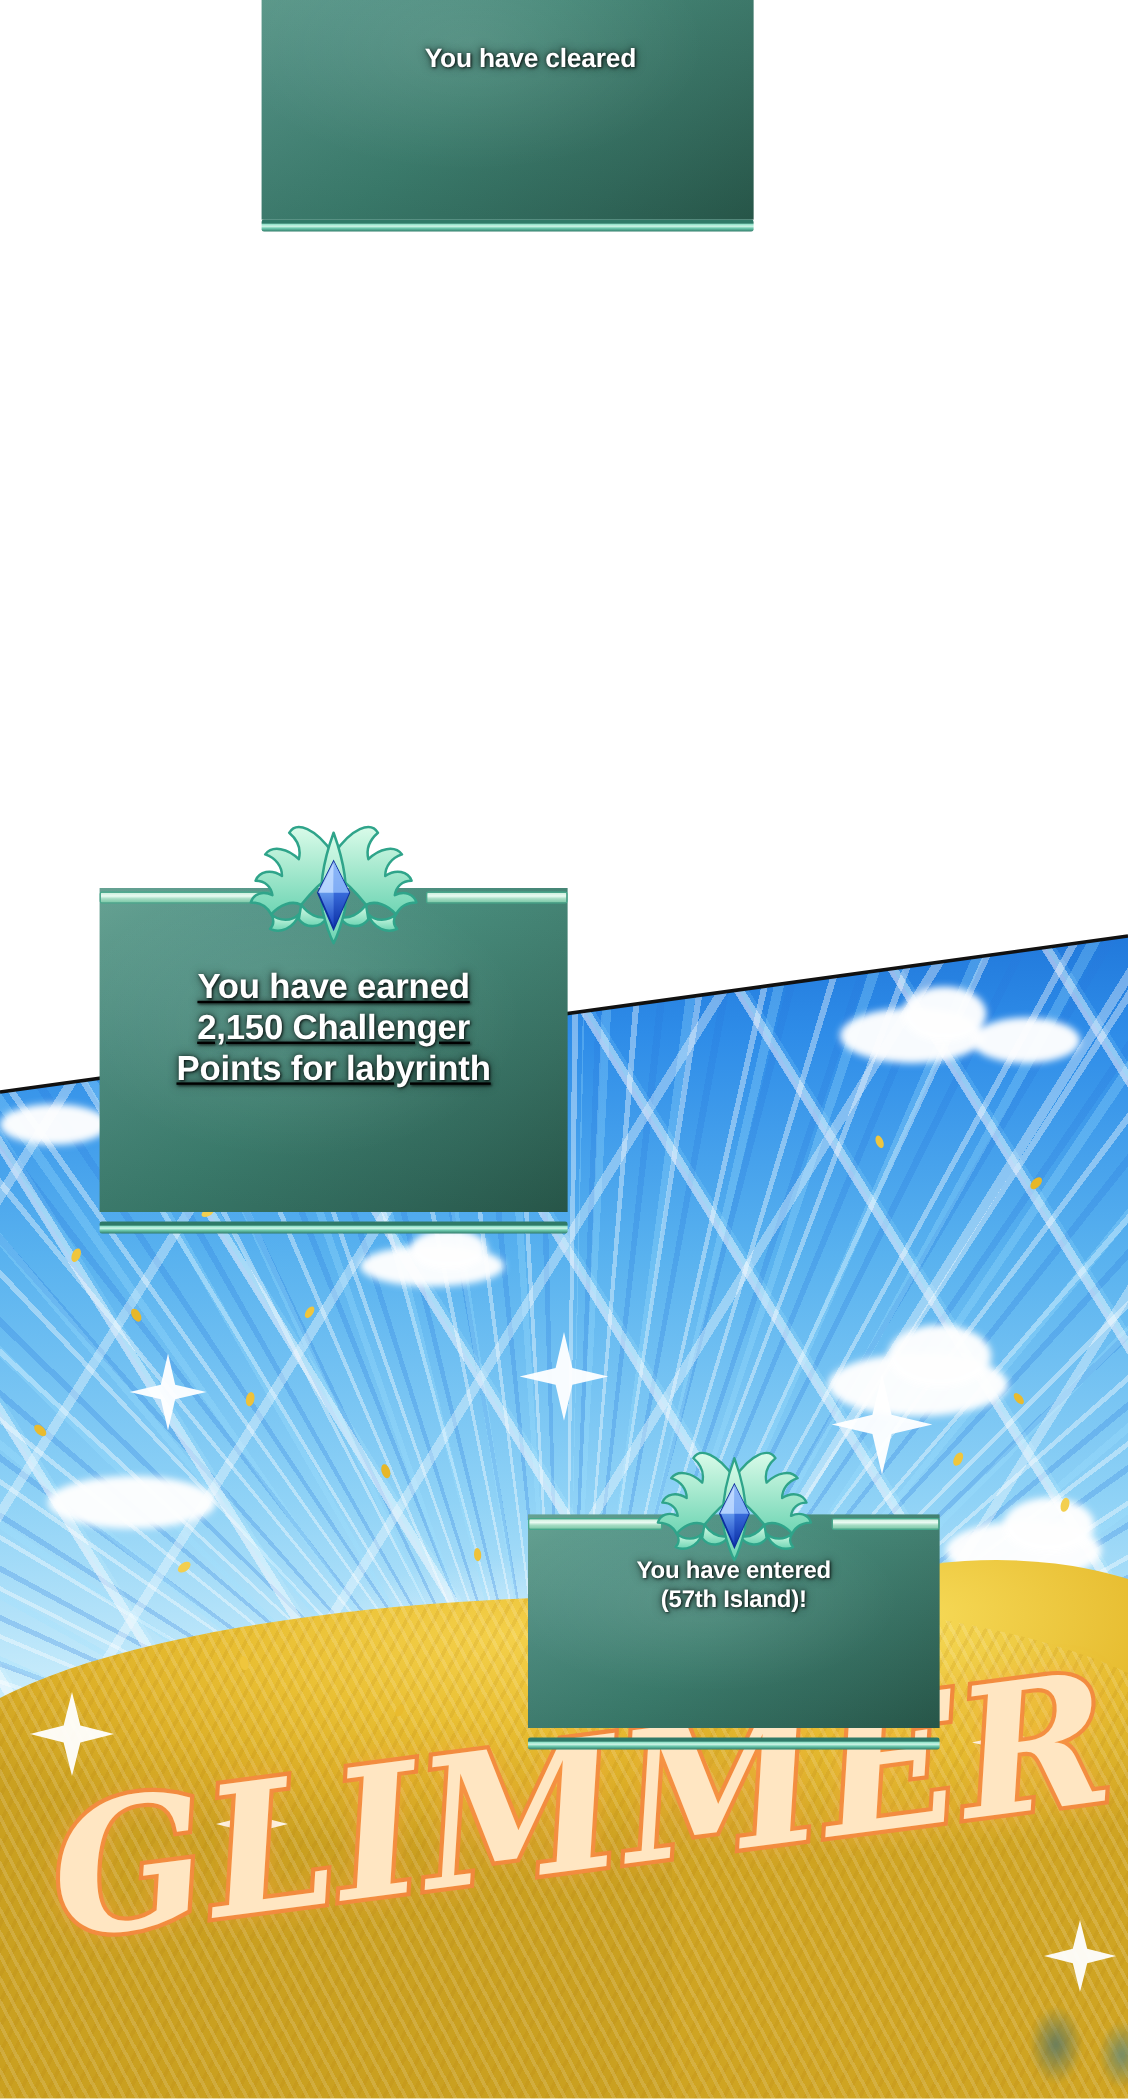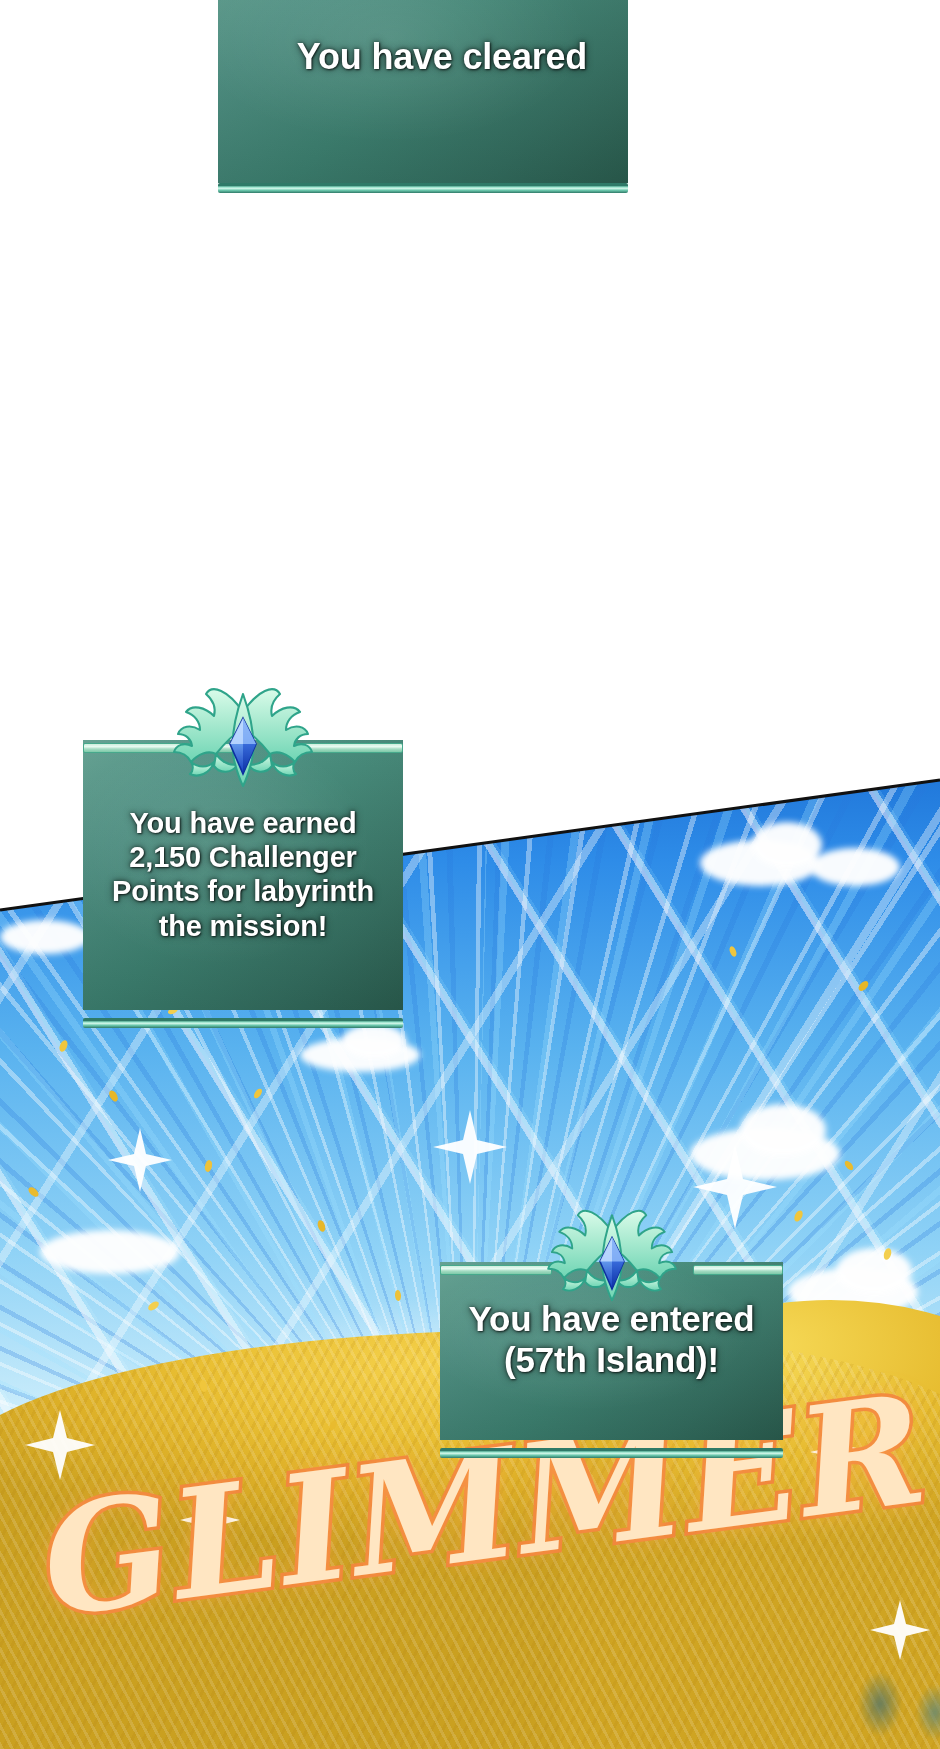--- a/index.html
+++ b/index.html
@@ -238,28 +238,28 @@
     <line x1="0" y1="910" x2="940" y2="780" stroke="#111111" stroke-width="3"></line>
   </svg>
 </div>
 
 <div id="glimmer">
   <span class="gl-inner">GLIMMER</span>
 </div>
 
 <div class="panel" style="left:218px; top:-60px; width:410px;">
   <div class="panel-box" style="height:243px; padding-top:96px;">
-    <div class="panel-text" style="font-size:36px;padding-left:48px;">
+    <div class="panel-text" style="font-size:22px;padding-left:48px;">
       <div>You have cleared</div>
     </div>
   </div>
   <div class="rail-bottom" style="top:243px;"></div>
 </div>
 
-<div class="panel" style="left:83px; top:740px; width:320px;">
+<div class="panel" style="left:83px; top:740px; width:390px;text-decoration:underline;">
 
   <div class="rail" style="top:0;">
     <div class="bar left" style="width:152px;"></div>
     <div class="bar right" style="width:118px;"></div>
     <div class="ornament">
       <svg width="186" height="108" viewBox="0 0 186 108">
         <defs>
           <linearGradient id="orn2" x1="0" y1="0" x2="0" y2="1">
             <stop offset="0%" stop-color="#d9fbe9"></stop>
             <stop offset="45%" stop-color="#a9ead0"></stop>
@@ -304,21 +304,20 @@
         </g>
       </svg>
     </div>
   </div>
 
   <div class="panel-box" style="height:270px; padding-top:66px;">
     <div class="panel-text" style="font-size:29px;">
       <div>You have earned</div>
       <div>2,150 Challenger</div>
       <div>Points for labyrinth</div>
-      <div>the mission!</div>
     </div>
   </div>
   <div class="rail-bottom" style="top:278px;"></div>
 </div>
 
 <div class="panel" style="left:440px; top:1262px; width:343px;">
 
   <div class="rail" style="top:0;">
     <div class="bar left" style="width:112px;"></div>
     <div class="bar right" style="width:90px;"></div>
@@ -360,19 +359,19 @@
           <path d="M93 36 L106 62 L93 92 L80 62 Z" fill="url(#gemL3)" stroke="#0d2f9e" stroke-width="1.6"></path>
           <path d="M93 36 L106 62 L93 92 Z" fill="url(#gemR3)" opacity="0.95"></path>
           <path d="M93 36 L80 62 L93 62 Z" fill="#bcd8ff" opacity="0.9"></path>
           <path d="M93 36 L106 62 L93 62 Z" fill="#8ab5f7" opacity="0.9"></path>
         </g>
       </svg>
     </div>
   </div>
 
   <div class="panel-box" style="height:178px; padding-top:36px;">
-    <div class="panel-text" style="font-size:35px;">
+    <div class="panel-text" style="font-size:20px;">
       <div>You have entered</div>
       <div>(57th Island)!</div>
     </div>
   </div>
   <div class="rail-bottom" style="top:186px;"></div>
 </div>
 
 </body></html>

